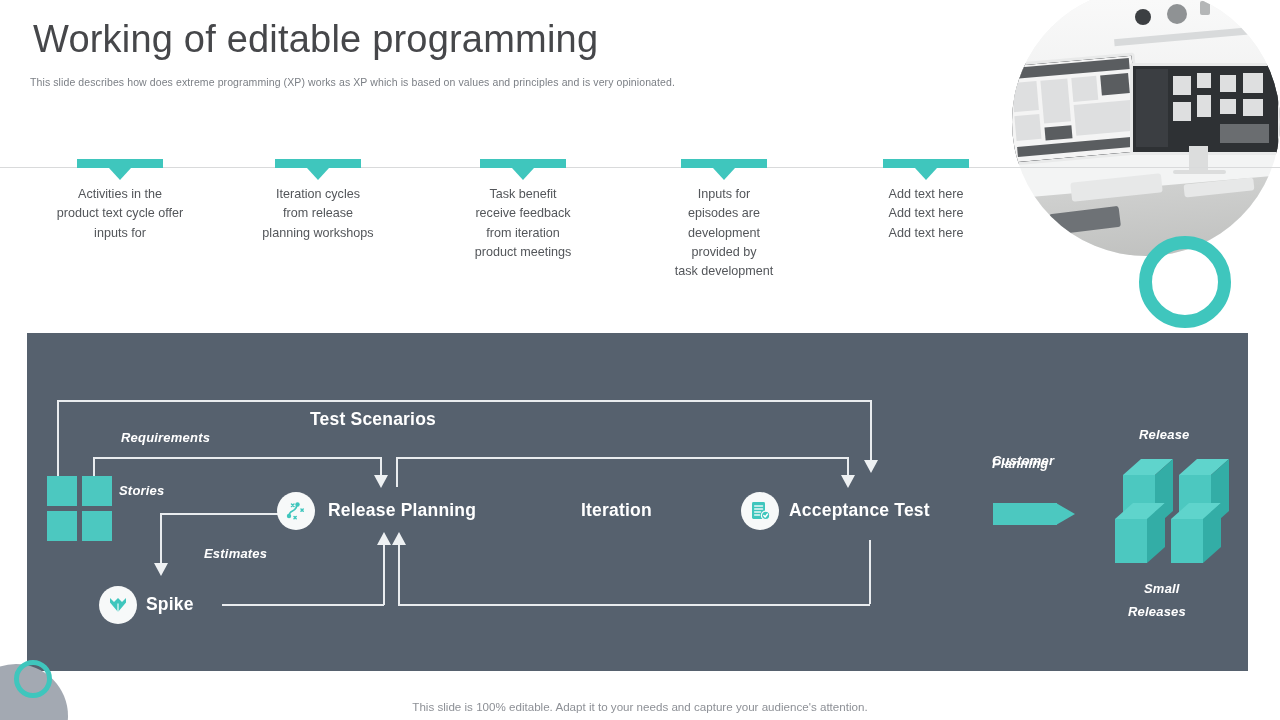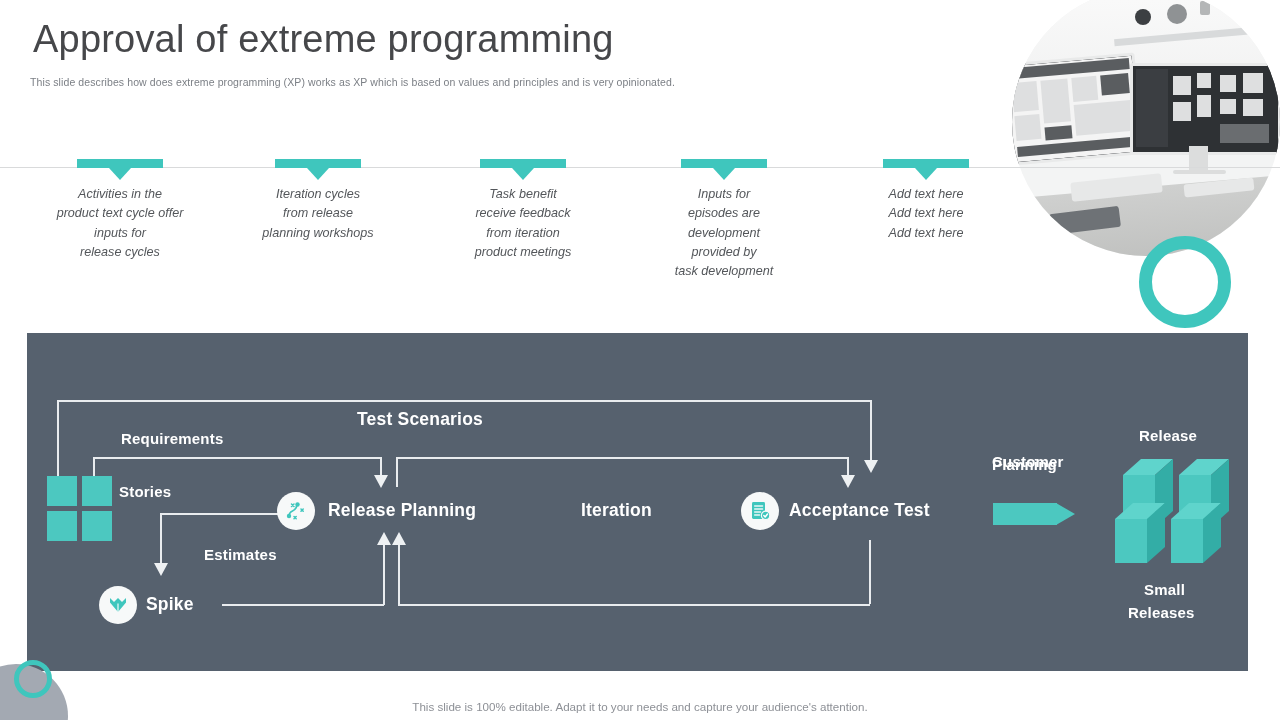--- a/index.html
+++ b/index.html
@@ -51,29 +51,29 @@
   
   .rule{position:absolute;left:0;top:167px;width:1280px;height:1px;background:#d9dadb;}
   .marker{position:absolute;top:159px;width:86px;height:9px;background:#3fc6bd;}
   .marker:after{
     content:"";position:absolute;left:50%;top:9px;transform:translateX(-50%);
     width:0;height:0;border-left:11px solid transparent;border-right:11px solid transparent;
     border-top:12px solid #3fc6bd;
   }
 
   
-  .col{position:absolute;top:185px;text-align:center;font-style:italic;}
+  .col{position:absolute;top:185px;text-align:center;}
   .col .line{font-size:12.6px;color:#53565a;line-height:19.3px;white-space:nowrap;}
 
   
   .panel{position:absolute;left:27px;top:333px;width:1221px;height:338px;background:#56616e;}
 
   .dg-label{position:absolute;color:#ffffff;font-weight:700;letter-spacing:.2px;white-space:nowrap;}
   .lbl-lg{font-size:17.5px;}
-  .lbl-md{font-size:15px;}
+  .lbl-md{font-size:13px;font-style:italic;}
 
   
   .squares{position:absolute;left:47px;top:476px;width:65px;height:65px;}
   .squares i{position:absolute;width:30px;height:30px;background:#4cc8c0;display:block;}
   .squares i:nth-child(1){left:0;top:0;}
   .squares i:nth-child(2){left:35px;top:0;}
   .squares i:nth-child(3){left:0;top:35px;}
   .squares i:nth-child(4){left:35px;top:35px;}
 
   
@@ -100,21 +100,21 @@
   
   .foot-circle{position:absolute;left:-36px;top:664px;width:104px;height:104px;border-radius:50%;background:#a3a9b2;}
   .ring-bot{position:absolute;left:14px;top:660px;width:38px;height:38px;border-radius:50%;border:5px solid #3fc6bd;box-sizing:border-box;}
   .footnote{position:absolute;left:0;top:700px;width:1280px;text-align:center;font-size:11.6px;color:#8d9096;}
 </style>
 </head>
 <body>
 
 <div class="slide">
 
-  <div class="title">Approval of extreme programming</div>
+  <div class="title">Working of editable programming</div>
   <div class="subtitle">This slide describes how does extreme programming (XP) works as XP  which is based on values and principles and is very  opinionated.</div>
 
   <div class="photo-wrap">
     <div class="photo">
       <div class="ph-wall"></div>
       <div class="ph-shelf"></div>
       <div class="ph-obj" style="left:46%;top:8%;width:16px;height:16px;border-radius:50%;background:#3c3f42;"></div>
       <div class="ph-obj" style="left:58%;top:6%;width:20px;height:20px;border-radius:50%;background:#8f9294;"></div>
       <div class="ph-obj" style="left:70%;top:5%;width:10px;height:14px;background:#b4b6b7;"></div>
       <div class="ph-obj" style="left:78%;top:2%;width:8px;height:16px;background:#9a9d9f;"></div>
@@ -162,21 +162,20 @@
   <div class="marker" style="left:77px;"></div>
   <div class="marker" style="left:275px;"></div>
   <div class="marker" style="left:480px;"></div>
   <div class="marker" style="left:681px;"></div>
   <div class="marker" style="left:883px;"></div>
 
   <div class="col" style="left:20px;width:200px;">
     <div class="line">Activities in the</div>
     <div class="line">product text cycle offer</div>
     <div class="line">inputs for</div>
-    <div class="line">release cycles</div>
   </div>
   <div class="col" style="left:218px;width:200px;">
     <div class="line">Iteration  cycles</div>
     <div class="line">from release</div>
     <div class="line">planning workshops</div>
   </div>
   <div class="col" style="left:423px;width:200px;">
     <div class="line">Task benefit</div>
     <div class="line">receive feedback</div>
     <div class="line">from iteration</div>
@@ -218,21 +217,21 @@
 
   <div class="ln lnh" style="left:222px;top:604px;width:162px;"></div>
   <div class="ln lnv" style="left:383px;top:545px;height:60px;"></div>
   <div class="arw up" style="left:377px;top:532px;"></div>
 
   <div class="ln lnv" style="left:869px;top:540px;height:64px;"></div>
   <div class="ln lnh" style="left:398px;top:604px;width:472px;"></div>
   <div class="ln lnv" style="left:398px;top:545px;height:60px;"></div>
   <div class="arw up" style="left:392px;top:532px;"></div>
 
-  <div class="dg-label lbl-lg" style="left:310px;top:409px;margin-left:47px;">Test Scenarios</div>
+  <div class="dg-label lbl-lg" style="left:310px;top:409px;">Test Scenarios</div>
   <div class="dg-label lbl-md" style="left:121px;top:430px;">Requirements</div>
   <div class="dg-label lbl-md" style="left:119px;top:483px;">Stories</div>
   <div class="dg-label lbl-md" style="left:204px;top:546px;">Estimates</div>
 
   <div class="dg-label lbl-lg" style="left:328px;top:500px;">Release  Planning</div>
   <div class="dg-label lbl-lg" style="left:581px;top:500px;">Iteration</div>
   <div class="dg-label lbl-lg" style="left:789px;top:500px;">Acceptance Test</div>
   <div class="dg-label lbl-lg" style="left:146px;top:594px;">Spike</div>
 
   <div class="dg-label lbl-md" style="left:992px;top:453px;">Customer</div>

